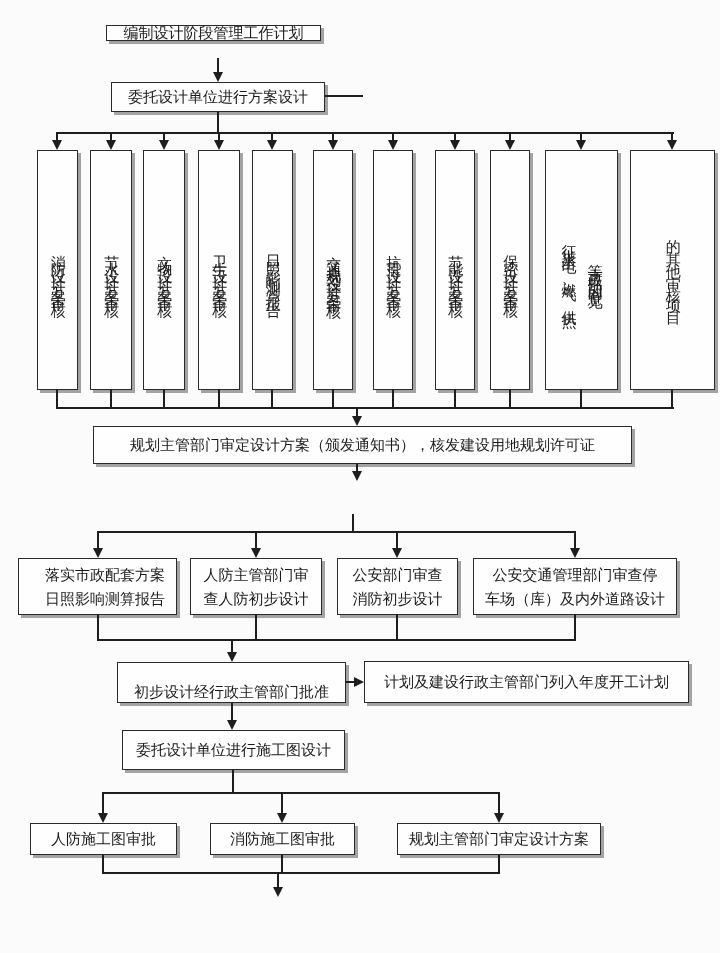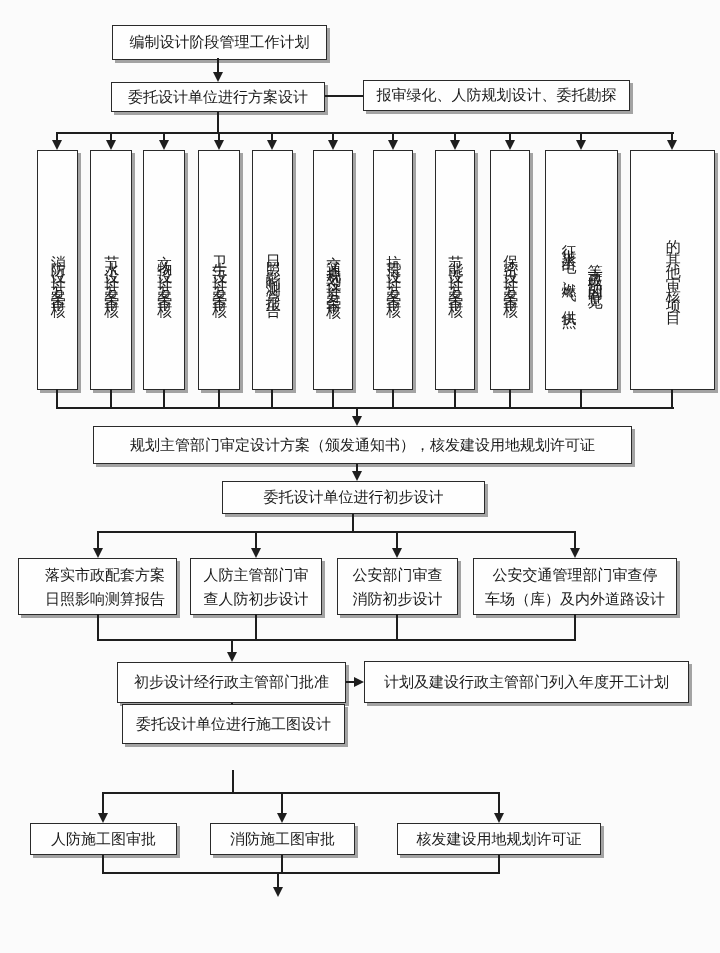--- a/index.html
+++ b/index.html
@@ -34,33 +34,30 @@
     position:absolute;width:0;height:0;
     border-top:5px solid transparent;border-bottom:5px solid transparent;
     border-left:10px solid #1e1e1e;
   }
 </style>
 </head>
 <body>
 
 <div class="canvas">
 
-  <div class="box nowrap" style="left:112px;top:25px;width:215px;height:35px;">
+  <div class="box nowrap" style="left:106px;top:25px;width:215px;height:16px;">
     <span>编制设计阶段管理工作计划</span>
   </div>
   <div class="vline" style="left:217px;top:58px;height:15px;"></div>
   <div class="arrow-down" style="left:213px;top:72px;"></div>
 
   <div class="box nowrap" style="left:111px;top:82px;width:214px;height:30px;">
     <span>委托设计单位进行方案设计</span>
   </div>
   <div class="hline" style="left:325px;top:95px;width:38px;"></div>
-  <div class="box nowrap" style="left:363px;top:80px;width:267px;height:31px;">
-    <span>报审绿化、人防规划设计、委托勘探</span>
-  </div>
 
   <div class="vline" style="left:217px;top:112px;height:22px;"></div>
   <div class="hline" style="left:56px;top:132px;width:618px;"></div>
 
   <div class="vline" style="left:56px;top:132px;height:10px;"></div>
   <div class="arrow-down" style="left:52px;top:140px;"></div>
   <div class="vline" style="left:110px;top:132px;height:10px;"></div>
   <div class="arrow-down" style="left:106px;top:140px;"></div>
   <div class="vline" style="left:163px;top:132px;height:10px;"></div>
   <div class="arrow-down" style="left:159px;top:140px;"></div>
@@ -130,23 +127,20 @@
   <div class="hline" style="left:56px;top:407px;width:618px;"></div>
   <div class="vline" style="left:356px;top:407px;height:11px;"></div>
   <div class="arrow-down" style="left:352px;top:416px;"></div>
 
   <div class="box nowrap" style="left:93px;top:426px;width:539px;height:38px;">
     <span>规划主管部门审定设计方案（颁发通知书），核发建设用地规划许可证</span>
   </div>
   <div class="vline" style="left:356px;top:464px;height:9px;"></div>
   <div class="arrow-down" style="left:352px;top:471px;"></div>
 
-  <div class="box nowrap" style="left:222px;top:481px;width:263px;height:33px;">
-    <span>委托设计单位进行初步设计</span>
-  </div>
   <div class="vline" style="left:352px;top:514px;height:19px;"></div>
   <div class="hline" style="left:97px;top:531px;width:479px;"></div>
   <div class="vline" style="left:97px;top:531px;height:18px;"></div>
   <div class="arrow-down" style="left:93px;top:548px;"></div>
   <div class="vline" style="left:255px;top:531px;height:18px;"></div>
   <div class="arrow-down" style="left:251px;top:548px;"></div>
   <div class="vline" style="left:396px;top:531px;height:18px;"></div>
   <div class="arrow-down" style="left:392px;top:548px;"></div>
   <div class="vline" style="left:574px;top:531px;height:18px;"></div>
   <div class="arrow-down" style="left:570px;top:548px;"></div>
@@ -169,51 +163,51 @@
   </div>
 
   <div class="vline" style="left:97px;top:614px;height:27px;"></div>
   <div class="vline" style="left:255px;top:614px;height:27px;"></div>
   <div class="vline" style="left:396px;top:614px;height:27px;"></div>
   <div class="vline" style="left:574px;top:614px;height:27px;"></div>
   <div class="hline" style="left:97px;top:639px;width:479px;"></div>
   <div class="vline" style="left:231px;top:639px;height:14px;"></div>
   <div class="arrow-down" style="left:227px;top:652px;"></div>
 
-  <div class="box nowrap" style="left:117px;top:662px;width:229px;height:41px;">
+  <div class="box nowrap" style="left:117px;top:662px;width:229px;height:41px;align-items:flex-end;">
     <span>初步设计经行政主管部门批准</span>
   </div>
   <div class="hline" style="left:346px;top:681px;width:10px;"></div>
   <div class="arrow-right" style="left:354px;top:677px;"></div>
   <div class="box nowrap" style="left:364px;top:661px;width:325px;height:42px;">
     <span>计划及建设行政主管部门列入年度开工计划</span>
   </div>
   <div class="vline" style="left:231px;top:703px;height:18px;"></div>
   <div class="arrow-down" style="left:227px;top:720px;"></div>
 
-  <div class="box nowrap" style="left:122px;top:704px;width:223px;height:40px;">
+  <div class="box nowrap" style="left:122px;top:730px;width:223px;height:40px;">
     <span>委托设计单位进行施工图设计</span>
   </div>
   <div class="vline" style="left:232px;top:770px;height:24px;"></div>
   <div class="hline" style="left:102px;top:792px;width:398px;"></div>
   <div class="vline" style="left:102px;top:792px;height:22px;"></div>
   <div class="arrow-down" style="left:98px;top:813px;"></div>
   <div class="vline" style="left:281px;top:792px;height:22px;"></div>
   <div class="arrow-down" style="left:277px;top:813px;"></div>
   <div class="vline" style="left:498px;top:792px;height:22px;"></div>
   <div class="arrow-down" style="left:494px;top:813px;"></div>
 
   <div class="box nowrap" style="left:210px;top:823px;width:145px;height:32px;">
     <span>消防施工图审批</span>
   </div>
   <div class="box nowrap" style="left:30px;top:823px;width:147px;height:32px;">
     <span>人防施工图审批</span>
   </div>
   <div class="box nowrap" style="left:397px;top:823px;width:204px;height:32px;">
-    <span>核发建设用地规划许可证</span>
+    <span>规划主管部门审定设计方案</span>
   </div>
 
   <div class="vline" style="left:102px;top:855px;height:19px;"></div>
   <div class="vline" style="left:281px;top:855px;height:19px;"></div>
   <div class="vline" style="left:498px;top:855px;height:19px;"></div>
   <div class="hline" style="left:102px;top:872px;width:398px;"></div>
   <div class="vline" style="left:277px;top:872px;height:16px;"></div>
   <div class="arrow-down" style="left:273px;top:887px;"></div>
 
 

